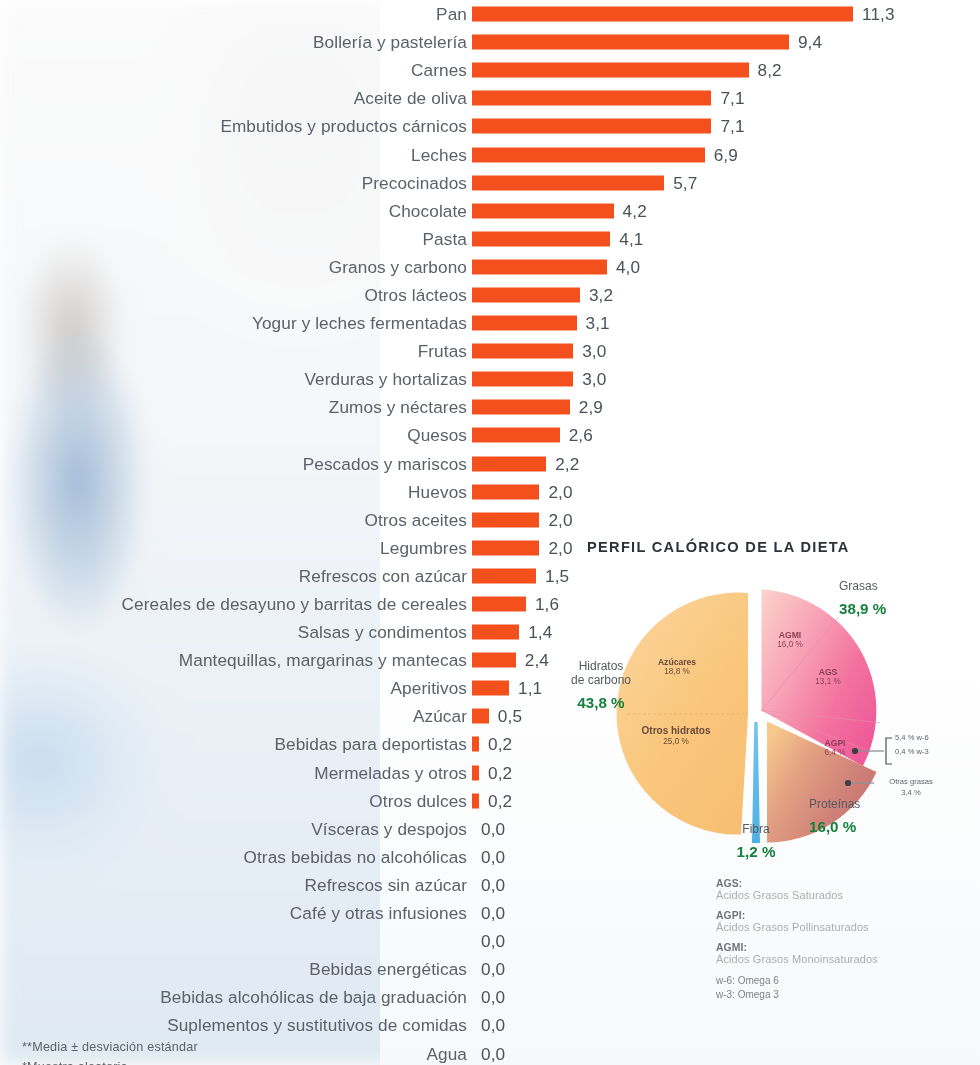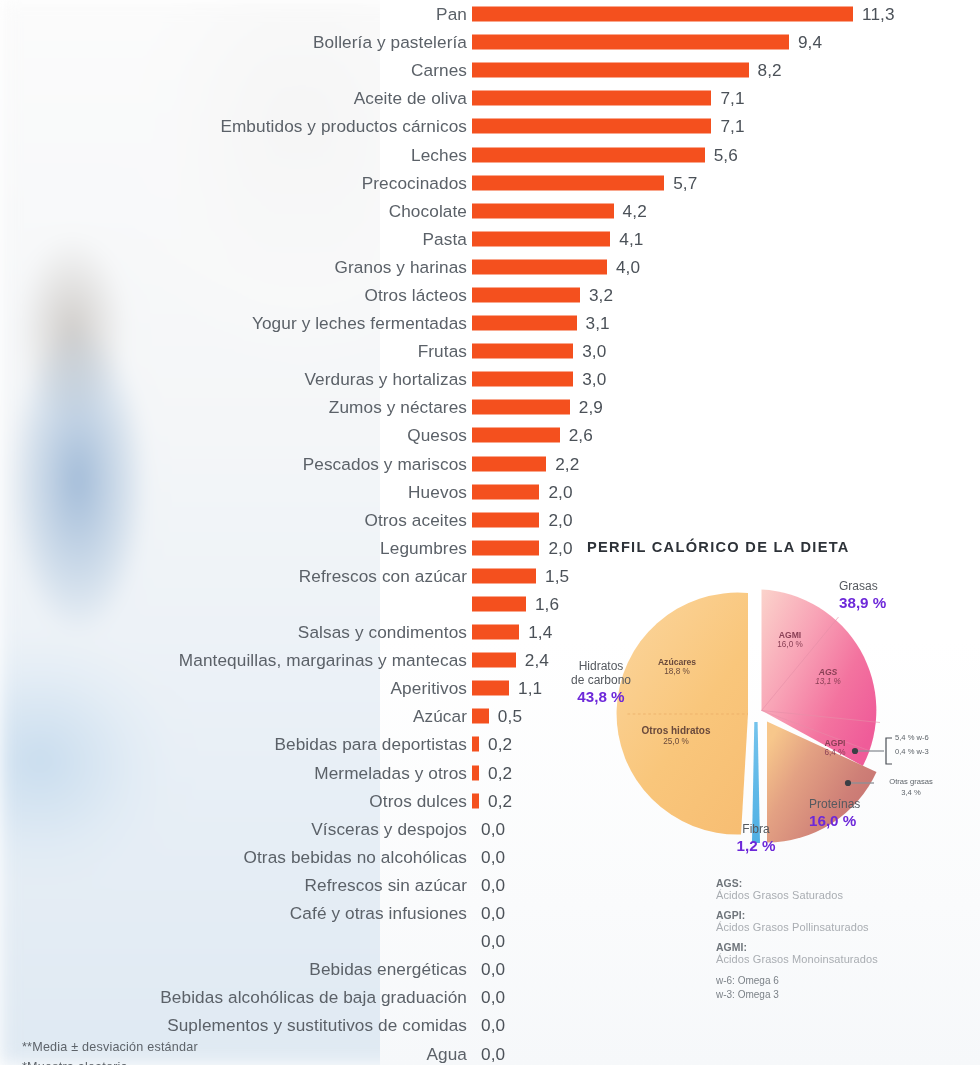--- a/index.html
+++ b/index.html
@@ -47,21 +47,21 @@
   
   #pie-panel{position:absolute;left:556px;top:532px;width:424px;height:533px;}
   #pie-title{
     position:absolute;left:31px;top:7px;font-size:14.6px;font-weight:bold;
     color:#2d3238;letter-spacing:1.3px;white-space:nowrap;
   }
   #pie-stage{position:absolute;left:0;top:30px;width:424px;height:300px;}
   svg.pie{position:absolute;left:0;top:0;}
 
   .plabel{position:absolute;font-size:12px;color:#55595f;line-height:1.18;white-space:nowrap;}
-  .plabel b{display:block;font-size:15.2px;color:#6d28d9;font-weight:bold;margin-top:1px;}
+  .plabel b{display:block;font-size:15.2px;color:#15803d;font-weight:bold;margin-top:7px;}
   .plabel.ctr{text-align:center;}
 
   .inlabel{
     position:absolute;font-size:8.6px;color:#6a4a3c;line-height:1.22;
     text-align:center;white-space:nowrap;font-weight:bold;
   }
   .inlabel span{display:block;font-weight:normal;font-size:8.2px;}
   .inlabel.pk{color:#8a3f55;}
 
   .note{position:absolute;font-size:7.6px;color:#5d6369;line-height:1.3;white-space:nowrap;}
@@ -116,21 +116,21 @@
         <div class="bar-wrap" style="width: 239.412px;">
           <div class="bar" style="width: 239.412px; background: rgb(244, 80, 30);"></div>
         </div>
         <div class="val" style="left: 720.412px;">7,1</div>
       </div>
       <div class="row">
         <div class="cat">Leches</div>
         <div class="bar-wrap" style="width: 232.668px;">
           <div class="bar" style="width: 232.668px; background: rgb(244, 80, 30);"></div>
         </div>
-        <div class="val" style="left: 713.668px;">5,6</div>
+        <div class="val" style="left: 713.668px;">6,9</div>
       </div>
       <div class="row">
         <div class="cat">Precocinados</div>
         <div class="bar-wrap" style="width: 192.204px;">
           <div class="bar" style="width: 192.204px; background: rgb(244, 80, 30);"></div>
         </div>
         <div class="val" style="left: 673.204px;">5,7</div>
       </div>
       <div class="row">
         <div class="cat">Chocolate</div>
@@ -140,21 +140,21 @@
         <div class="val" style="left: 622.624px;">4,2</div>
       </div>
       <div class="row">
         <div class="cat">Pasta</div>
         <div class="bar-wrap" style="width: 138.252px;">
           <div class="bar" style="width: 138.252px; background: rgb(244, 80, 30);"></div>
         </div>
         <div class="val" style="left: 619.252px;">4,1</div>
       </div>
       <div class="row">
-        <div class="cat">Granos y harinas</div>
+        <div class="cat">Granos y carbono</div>
         <div class="bar-wrap" style="width: 134.88px;">
           <div class="bar" style="width: 134.88px; background: rgb(244, 80, 30);"></div>
         </div>
         <div class="val" style="left: 615.88px;">4,0</div>
       </div>
       <div class="row">
         <div class="cat">Otros lácteos</div>
         <div class="bar-wrap" style="width: 107.904px;">
           <div class="bar" style="width: 107.904px; background: rgb(244, 80, 30);"></div>
         </div>
@@ -224,20 +224,21 @@
         <div class="val" style="left: 548.44px;">2,0</div>
       </div>
       <div class="row">
         <div class="cat">Refrescos con azúcar</div>
         <div class="bar-wrap" style="width: 64.068px;">
           <div class="bar" style="width: 64.068px; background: rgb(244, 80, 30);"></div>
         </div>
         <div class="val" style="left: 545.068px;">1,5</div>
       </div>
       <div class="row">
+        <div class="cat">Cereales de desayuno y barritas de cereales</div>
         <div class="bar-wrap" style="width: 53.952px;">
           <div class="bar" style="width: 53.952px; background: rgb(244, 80, 30);"></div>
         </div>
         <div class="val" style="left: 534.952px;">1,6</div>
       </div>
       <div class="row">
         <div class="cat">Salsas y condimentos</div>
         <div class="bar-wrap" style="width: 47.208px;">
           <div class="bar" style="width: 47.208px; background: rgb(244, 80, 30);"></div>
         </div>
@@ -416,21 +417,21 @@
       <div class="plabel ctr" style="left:158px;top:260px;width:84px;">
         <span>Fibra</span>
         <b>1,2 %</b>
       </div>
 
       <div class="inlabel pk" style="left:196px;top:68px;width:76px;">
         <span style="font-weight:bold;font-size:8.6px;">AGMI</span>
         <span>16,0 %</span>
       </div>
 
-      <div class="inlabel pk" style="left:237px;top:105px;width:70px;font-style:italic;">
+      <div class="inlabel pk" style="left:237px;top:105px;width:70px;">
         <span style="font-weight:bold;font-size:8.6px;">AGS</span>
         <span>13,1 %</span>
       </div>
 
       <div class="inlabel pk" style="left:248px;top:176px;width:62px;">
         <span style="font-weight:bold;font-size:8.6px;">AGPI</span>
         <span>6,4 %</span>
       </div>
 
       <div class="inlabel" style="left:80px;top:95px;width:82px;">

